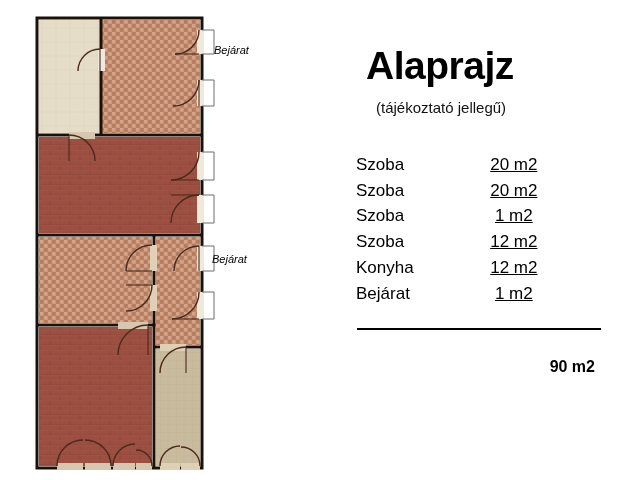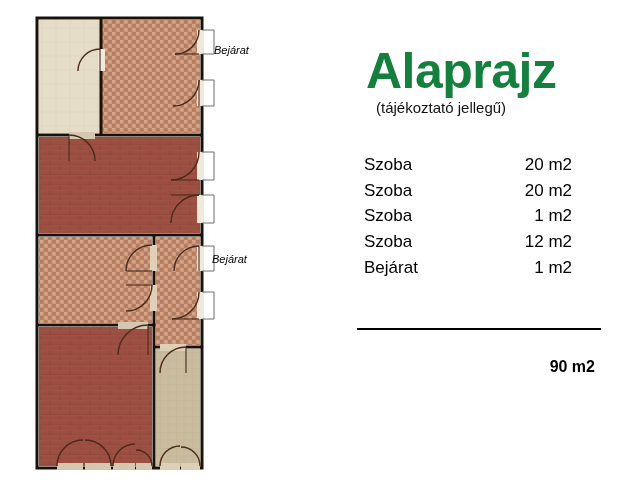--- a/index.html
+++ b/index.html
@@ -42,56 +42,57 @@
     left: 320px;
     top: 0;
     width: 320px;
     height: 480px;
   }
 
   .title {
     position: absolute;
     left: 46px;
     top: 46px;
-    font-size: 50px;
+    font-size: 39px;
     font-weight: bold;
     letter-spacing: -0.5px;
-    color: #15803d;
+    color: #000000;
     line-height: 1;
     white-space: nowrap;
   }
   .subtitle {
     position: absolute;
     left: 56px;
     top: 99px;
     font-size: 15px;
     color: #111111;
     white-space: nowrap;
   }
 
   .room-table {
     position: absolute;
-    left: 44px;
+    left: 36px;
     top: 155px;
     width: 222px;
     border-collapse: collapse;
   }
   .room-table td {
     font-size: 17px;
     color: #000000;
     padding: 0 0 5px 0;
     line-height: 1.22;
     white-space: nowrap;
   }
   .room-table td.name {
     text-align: left;
   }
   .room-table td.area {
-    text-align: right;
+    text-align: center;
     padding-right: 14px;
+    text-decoration: underline;
   }
 
   .rule {
     position: absolute;
     left: 37px;
     top: 328px;
     width: 244px;
     height: 2px;
     background: #000000;
   }
@@ -302,20 +303,24 @@
           </tr>
           <tr>
             <td class="name">Szoba</td>
             <td class="area">1 m2</td>
           </tr>
           <tr>
             <td class="name">Szoba</td>
             <td class="area">12 m2</td>
           </tr>
           <tr>
+            <td class="name">Konyha</td>
+            <td class="area">12 m2</td>
+          </tr>
+          <tr>
             <td class="name">Bejárat</td>
             <td class="area">1 m2</td>
           </tr>
         </tbody>
     </table>
 
     <div class="rule"></div>
 
     <div class="total">
       <span class="total-value">90 m2</span>

